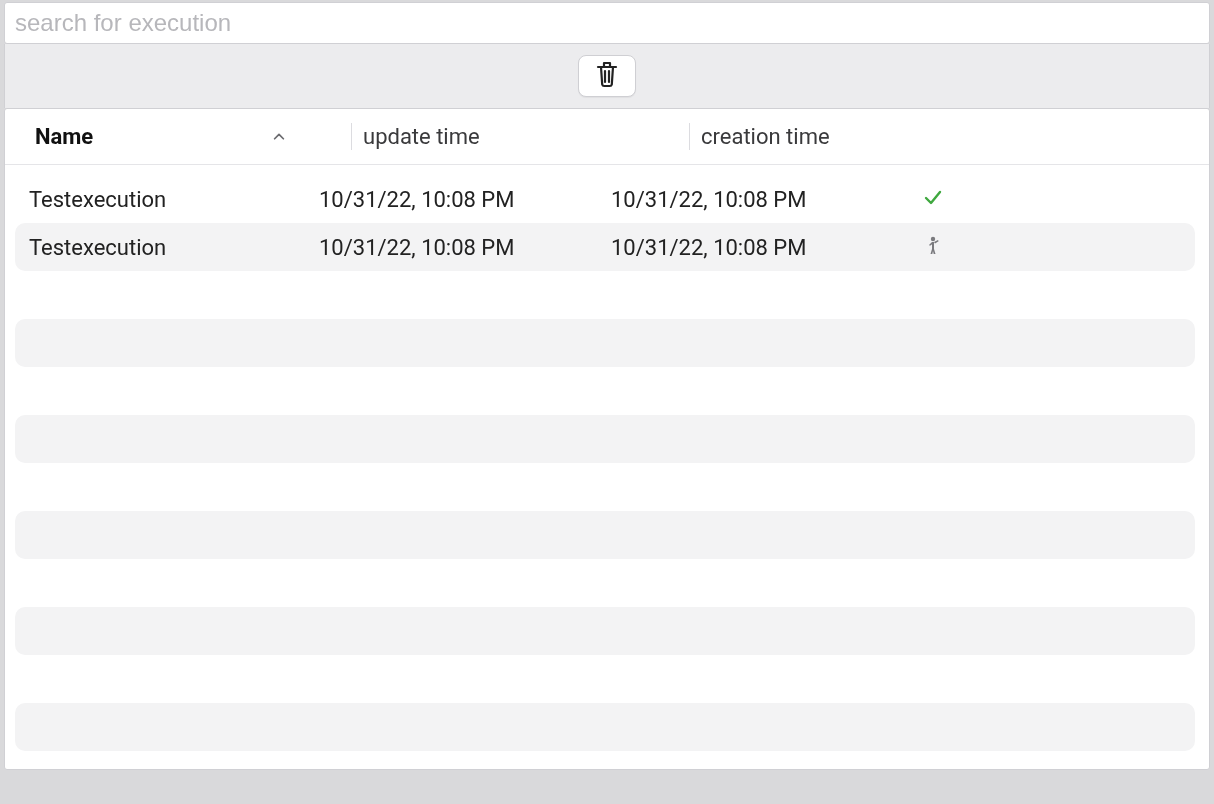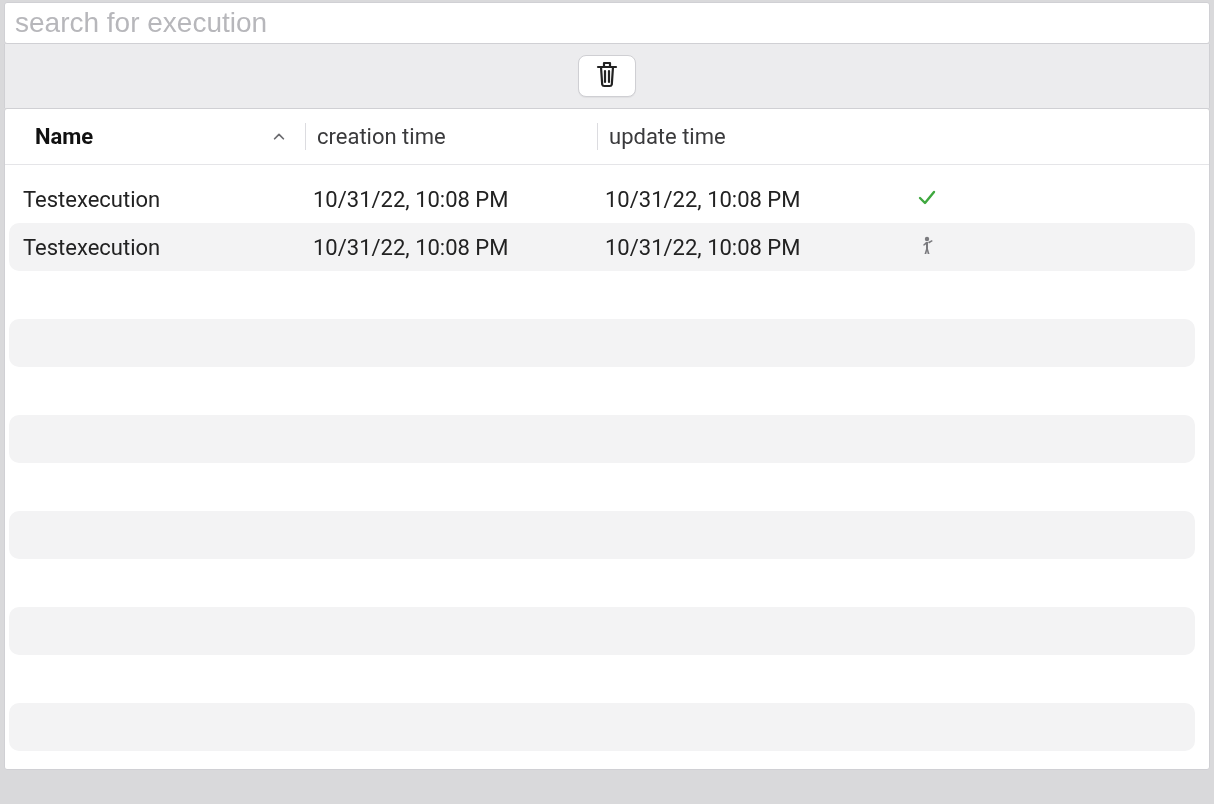--- a/index.html
+++ b/index.html
@@ -23,21 +23,21 @@
     height: 42px;
     display: flex;
     align-items: center;
     padding: 0 8px;
     margin-bottom: 0;
   }
   .search-input {
     border: none;
     outline: none;
     width: 100%;
-    font-size: 28px;
+    font-size: 24px;
     color: #333;
     background: transparent;
   }
   .search-input::placeholder { color: #b7b7bb; }
   .toolbar-strip {
     background: #ececee;
     border-left: 1px solid #d0d0d4;
     border-right: 1px solid #d0d0d4;
     height: 64px;
     display: flex;
@@ -60,20 +60,21 @@
   .table {
     background: #fff;
     border: 1px solid #d0d0d4;
     border-radius: 3px;
   }
   .thead {
     display: flex;
     align-items: stretch;
     border-bottom: 1px solid #e5e5e8;
     height: 56px;
+    gap: 46px;
   }
   .th {
     display: flex;
     align-items: center;
     padding: 0 12px;
     font-size: 22px;
     color: #3a3a3c;
     position: relative;
     cursor: pointer;
   }
@@ -91,21 +92,21 @@
   .th.utime { width: 292px; }
   .th.status { flex: 1; }
   .sort-caret {
     margin-left: auto;
     margin-right: 6px;
     width: 16px; height: 16px;
     display: flex; align-items: center; justify-content: center;
   }
   .sort-caret svg { width: 14px; height: 14px; }
 
-  .tbody { padding: 10px 14px 18px 4px; }
+  .tbody { padding: 10px 14px 18px 10px; }
   .row {
     display: flex;
     align-items: center;
     height: 48px;
     border-radius: 10px;
     font-size: 22px;
     color: #222;
     padding-left: 14px;
     cursor: pointer;
   }
@@ -150,25 +151,25 @@
   <div class="table">
     <div class="thead">
       <div class="th name">
         <span>Name</span>
         <span class="sort-caret">
           <svg viewBox="0 0 16 16" fill="none" stroke="#6b6b6f" stroke-width="2" stroke-linecap="round" stroke-linejoin="round">
             <polyline points="3,10 8,5 13,10"></polyline>
           </svg>
         </span>
       </div>
+      <div class="th utime">
+        <span>update time</span>
+      </div>
       <div class="th ctime">
         <span>creation time</span>
-      </div>
-      <div class="th utime">
-        <span>update time</span>
       </div>
     </div>
 
     <div class="tbody" id="tbody">
         <div class="row">
           <div class="cell name">Testexecution</div>
           <div class="cell ctime">10/31/22, 10:08 PM</div>
           <div class="cell utime">10/31/22, 10:08 PM</div>
           <div class="cell status">
             <span class="status-check"><svg viewBox="0 0 20 20" fill="none" stroke="currentColor" stroke-width="2.4" stroke-linecap="round" stroke-linejoin="round">

